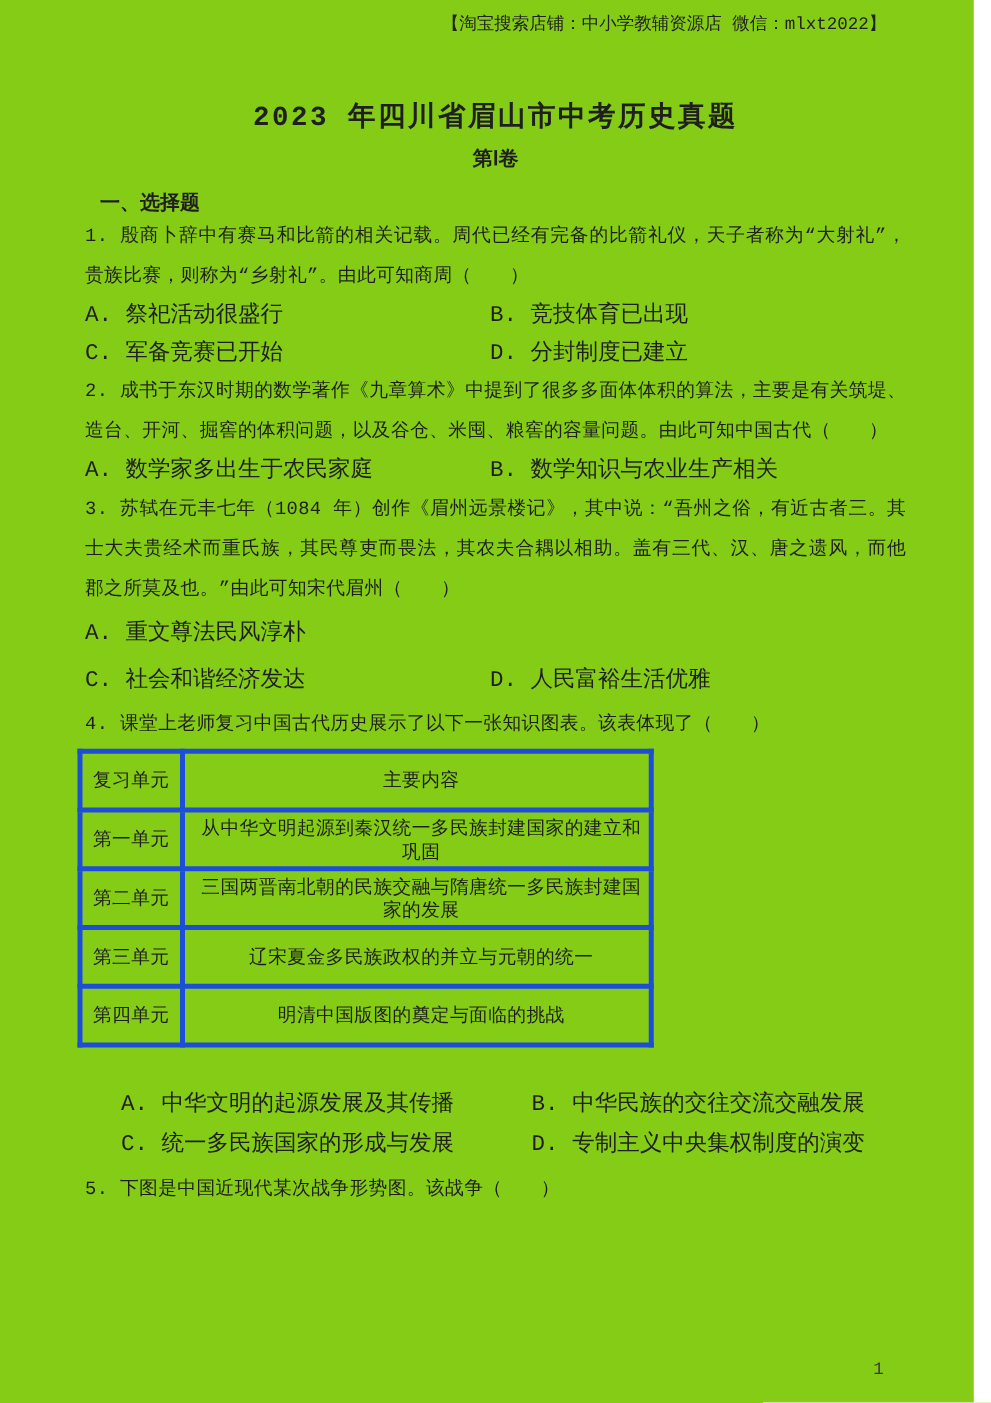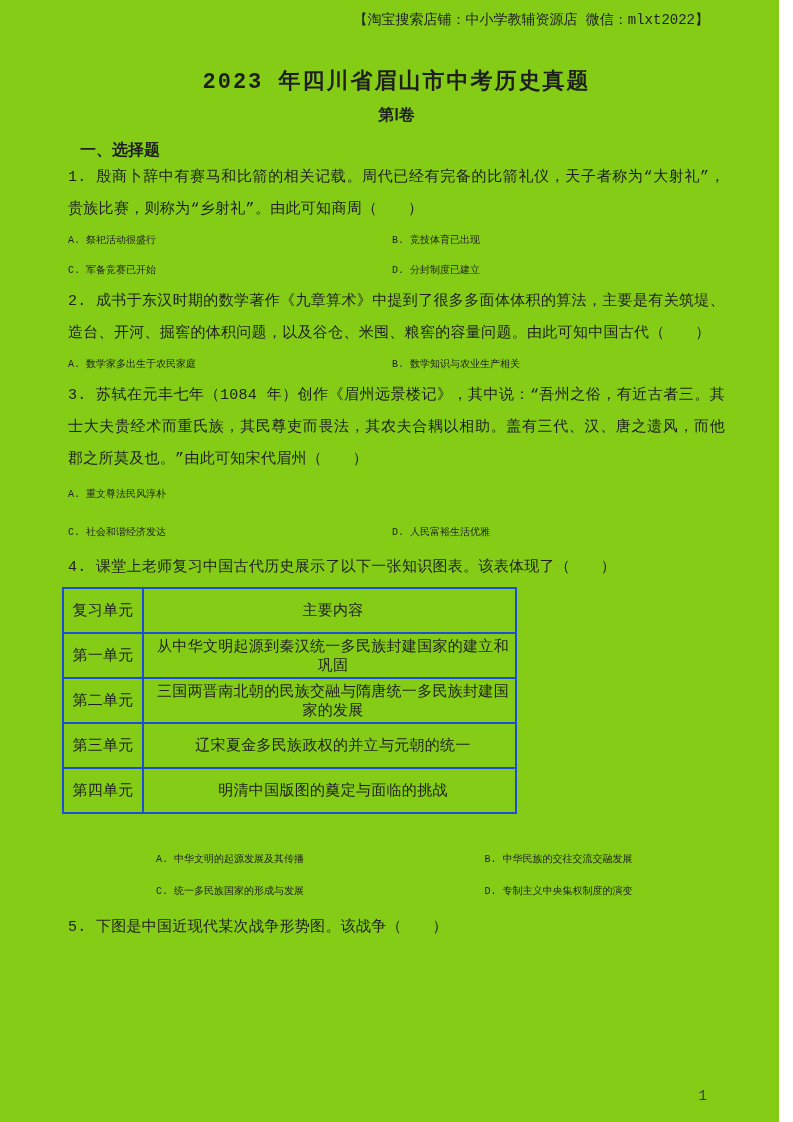--- a/index.html
+++ b/index.html
@@ -21,21 +21,21 @@
     top: 11px;
     right: 70px;
     font-size: 14px;
     line-height: 18px;
     color: #222222;
     white-space: nowrap;
   }
   .content {
     position: absolute;
     left: 68px;
-    top: 0;
+    top: 12px;
     width: 657px;
   }
   .doc-title {
     margin: 68px 0 0 0;
     text-align: center;
     font-size: 22px;
     font-weight: 700;
     line-height: 30px;
     letter-spacing: 2px;
   }
@@ -55,39 +55,39 @@
   .q-text {
     margin: 0;
     font-size: 15px;
     line-height: 32px;
     text-align: justify;
     letter-spacing: 0.3px;
   }
   .options { margin: 0; }
   .option-row {
     display: flex;
-    font-size: 10px;
+    font-size: 18px;
     line-height: 30px;
   }
   .option-row .opt-left {
     width: 324px;
     flex: none;
   }
   .option-row .opt-right { flex: 1; }
   .options-wide .option-row { line-height: 38px; }
   .options-q4 { margin-top: 30px; }
   .options-q4 .option-row { line-height: 32px; text-align: center; }
   .q5 { margin-top: 4px; }
   .review-table {
     border-collapse: collapse;
     margin: 3px 0 0 -6px;
     table-layout: fixed;
   }
   .review-table td {
-    border: 2px solid #1d4ed8;
+    border: 4px solid #1d4ed8;
     font-size: 15px;
     letter-spacing: 0.3px;
     vertical-align: middle;
   }
   .review-table .cell-unit {
     width: 76px;
     height: 41px;
     text-align: center;
   }
   .review-table .cell-main {

